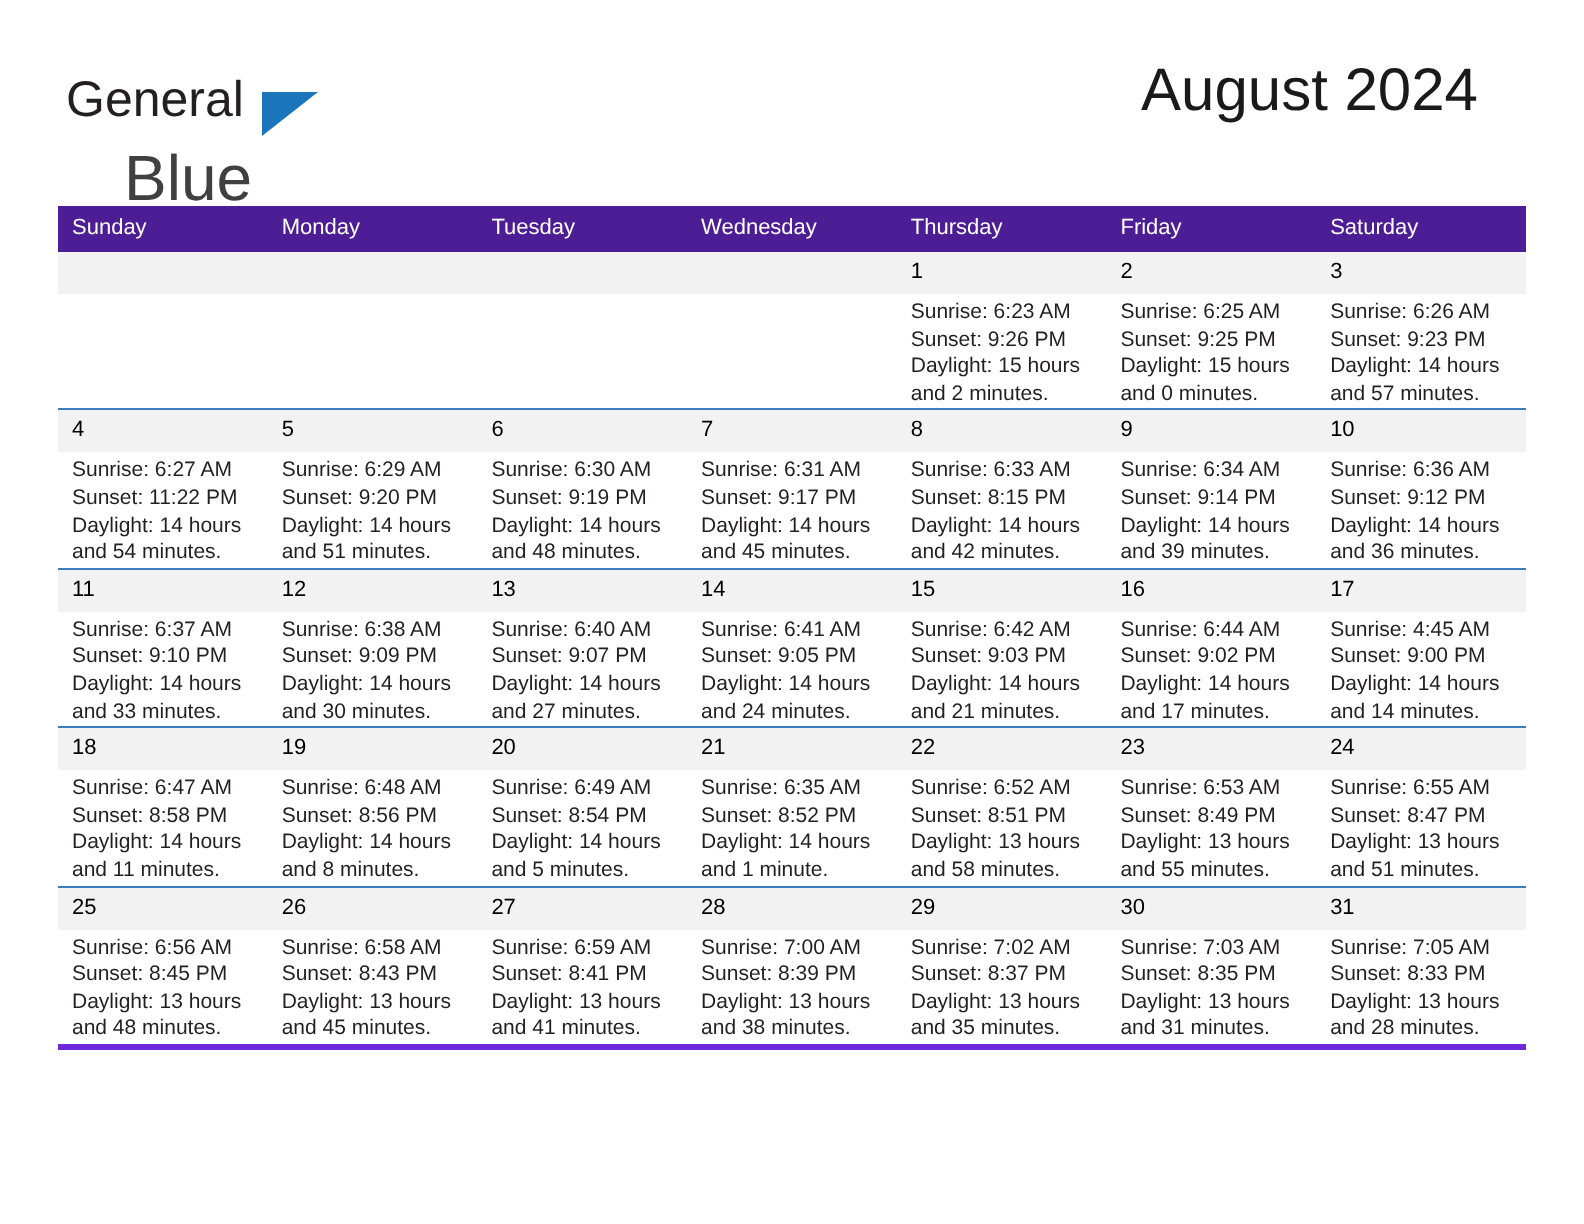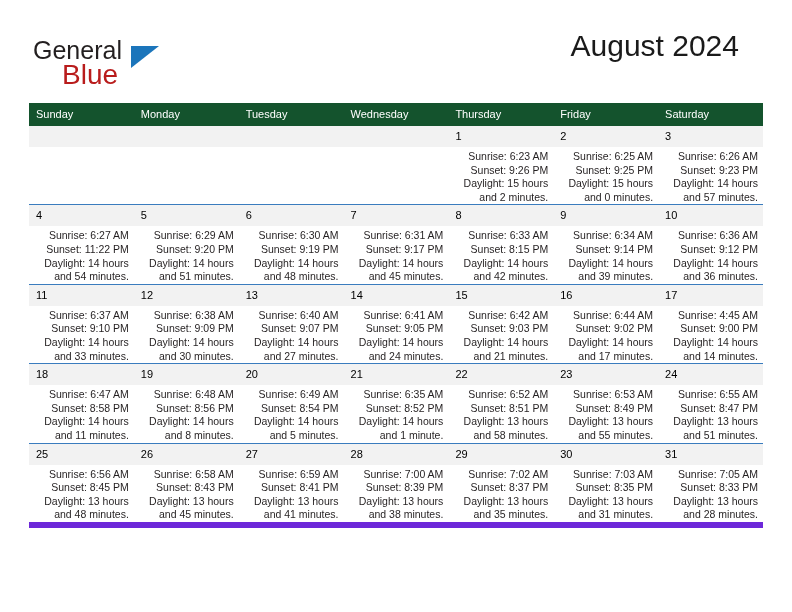--- a/index.html
+++ b/index.html
@@ -41,23 +41,23 @@
     left: 0;
     top: 0;
     font-size: 25px;
     letter-spacing: 0px;
     color: #231f20;
     font-family: "Liberation Sans", sans-serif;
   }
   .logo-blue {
     position: absolute;
     left: 29px;
-    top: 23px;
-    font-size: 28px;
-    color: #b91c1c;
+    top: 35px;
+    font-size: 32px;
+    color: #404040;
     font-family: "Liberation Sans", sans-serif;
   }
   .logo-tri {
     position: absolute;
     left: 98px;
     top: 10px;
     width: 0;
     height: 0;
     border-left: 28px solid #1b75bb;
     border-bottom: 22px solid transparent;
@@ -87,54 +87,53 @@
   
   .calendar {
     position: absolute;
     left: 29px;
     top: 103px;
     width: 734px;
     border-collapse: collapse;
     table-layout: fixed;
   }
   .calendar th {
-    background: #14532d;
+    background: #4c1d95;
     color: #ffffff;
     font-size: 11px;
     font-weight: normal;
     text-align: left;
     padding: 5px 0 6px 7px;
     height: 12px;
     font-family: "Liberation Sans", sans-serif;
   }
   .calendar td {
     vertical-align: top;
     width: 104.85px;
     height: 78px;
     padding: 0;
     border-top: 1px solid #3a7cbe;
     background: #ffffff;
   }
   .calendar tr.week:first-child td {
     border-top: none;
   }
   .calendar tr.week:last-child td {
-    border-bottom: 6px solid #6d28d9;
+    border-bottom: 3px solid #6d28d9;
   }
   .daynum {
     background: #f2f2f2;
     font-size: 11px;
     color: #000000;
     padding: 4px 0 4px 7px;
     height: 13px;
     line-height: 13px;
   }
   .cellbody {
     padding: 3px 5px 0 7px;
-    text-align: right;
   }
   .cellbody div {
     font-size: 10.5px;
     line-height: 13.6px;
     color: #231f20;
     white-space: nowrap;
     font-family: "Liberation Sans", sans-serif;
   }
   td.empty .daynum {
     background: #f2f2f2;

